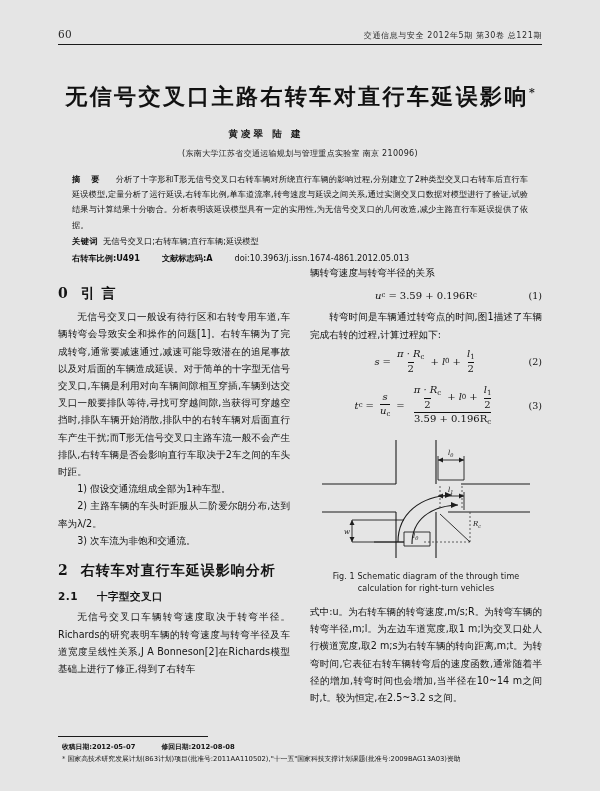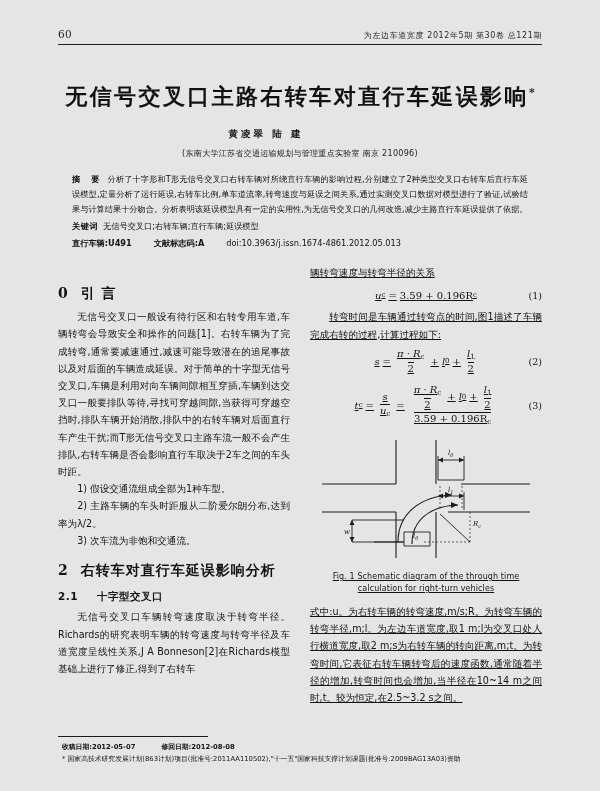--- a/index.html
+++ b/index.html
@@ -97,21 +97,21 @@
     top: 172px;
     width: 456px;
     font-size: 8.2px;
     line-height: 15.2px;
     color: #111;
     text-align: justify;
   }
   .abs-block .lead {
     font-weight: bold;
     letter-spacing: 4px;
-    margin-right: 4px;
+    margin-right: 12px;
   }
   .abs-body { text-indent: 0; }
   .kw-line {
     margin-top: 1px;
     font-size: 8.2px;
   }
   .kw-line .lead { letter-spacing: 0.5px; margin-right: 5px; }
   .clc-line {
     margin-top: 2px;
     font-size: 8.2px;
@@ -125,21 +125,21 @@
   .col {
     position: absolute;
     top: 272px;
     width: 232px;
     font-size: 9.6px;
     line-height: 17.2px;
     text-align: justify;
     color: #131313;
   }
   .col-left { left: 58px; }
-  .col-right { left: 310px; top: 264px; text-decoration: underline; }
+  .col-right { left: 310px; top: 264px; }
 
   h2.sec {
     font-family: "DejaVu Serif", "Liberation Serif", serif;
     font-size: 14px;
     font-weight: bold;
     margin: 13px 0 6px 0;
     letter-spacing: 1px;
   }
   h2.sec .num { margin-right: 12px; }
   h3.subsec {
@@ -224,39 +224,39 @@
   .footnotes .fn-date { font-weight: bold; display: flex; gap: 26px; }
   .footnotes .fn-row { display: block; }
 </style>
 </head>
 <body>
 
 <div class="page">
 
   <div class="runhead">
     <span class="folio">60</span>
-    <span class="journal">为左边车道宽度  2012年5期  第30卷  总121期</span>
+    <span class="journal">交通信息与安全  2012年5期  第30卷  总121期</span>
   </div>
   <div class="rule-top"></div>
 
   <div class="title">
     <span>无信号交叉口主路右转车对直行车延误影响</span><span class="star">*</span>
   </div>
   <div class="authors">黄凌翠  陆  建</div>
   <div class="affil">(东南大学江苏省交通运输规划与管理重点实验室  南京 210096)</div>
 
   <div class="abs-block">
     <div class="abs-body">
       <span class="lead">摘 要</span><span>分析了十字形和T形无信号交叉口右转车辆对所绕直行车辆的影响过程,分别建立了2种类型交叉口右转车后直行车延误模型,定量分析了运行延误,右转车比例,单车道流率,转弯速度与延误之间关系,通过实测交叉口数据对模型进行了验证,试验结果与计算结果十分吻合。分析表明该延误模型具有一定的实用性,为无信号交叉口的几何改造,减少主路直行车延误提供了依据。</span>
     </div>
     <div class="kw-line">
       <span class="lead">关键词</span><span>无信号交叉口;右转车辆;直行车辆;延误模型</span>
     </div>
     <div class="clc-line">
-      <span>直行车辆:U491</span>
+      <span>右转车比例:U491</span>
       <span>文献标志码:A</span>
       <span class="seg-doi">doi:10.3963/j.issn.1674-4861.2012.05.013</span>
     </div>
   </div>
 
   <div class="col col-left">
 
     <h2 class="sec">
       <span class="num">0</span><span>引  言</span>
     </h2>

